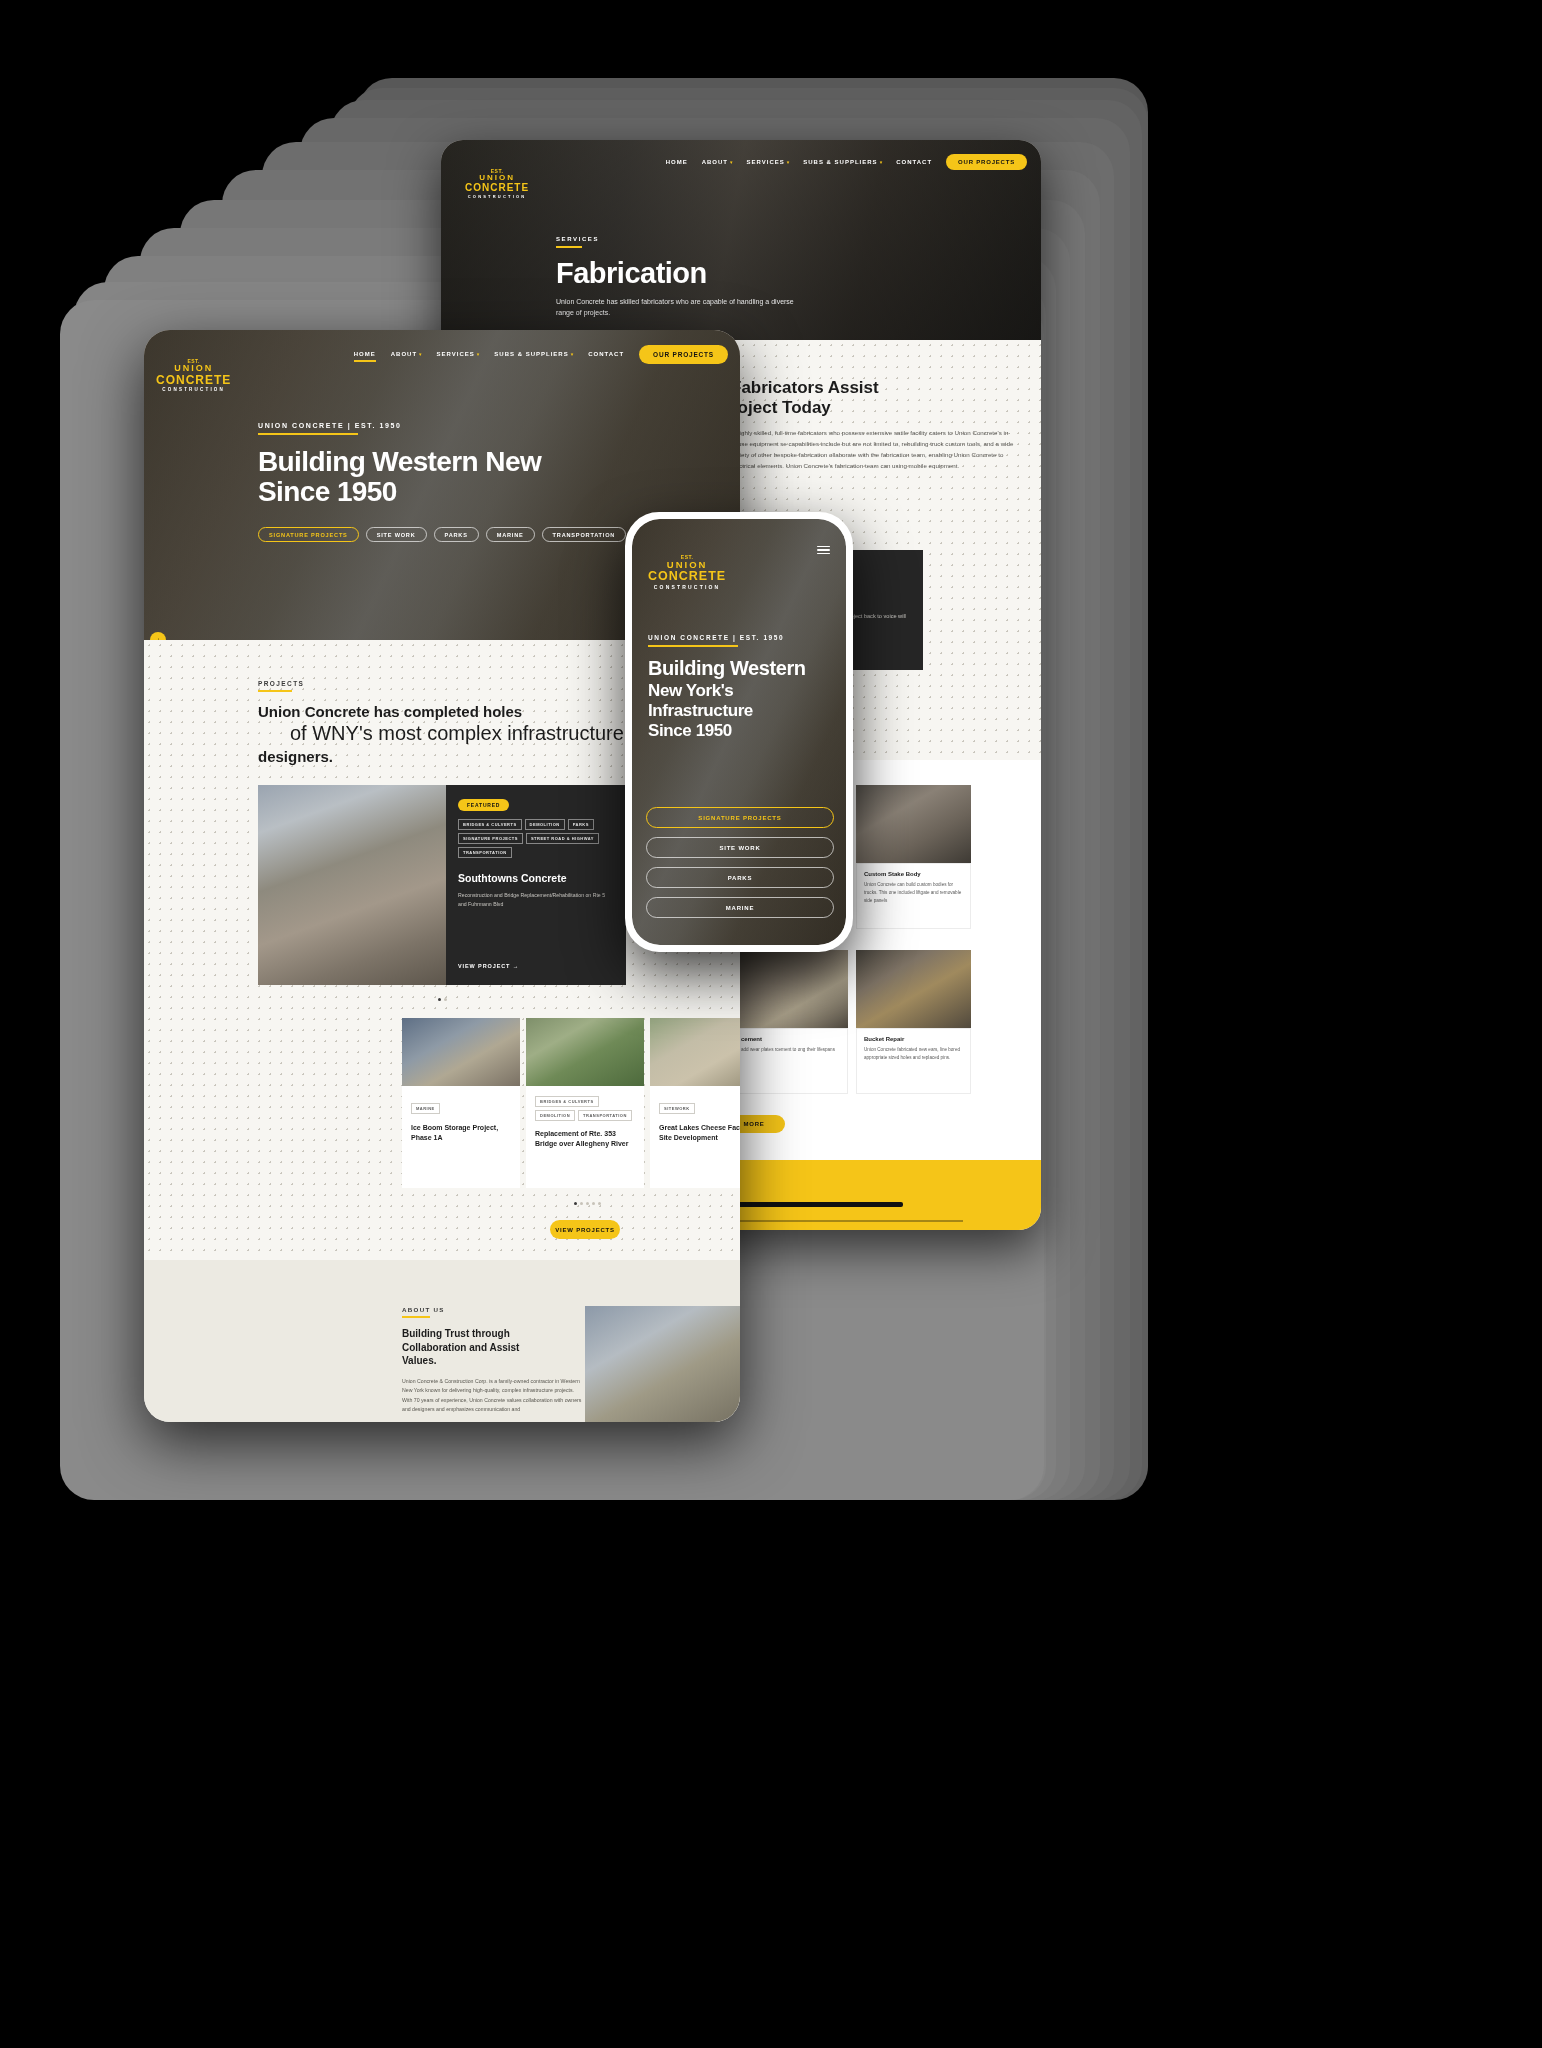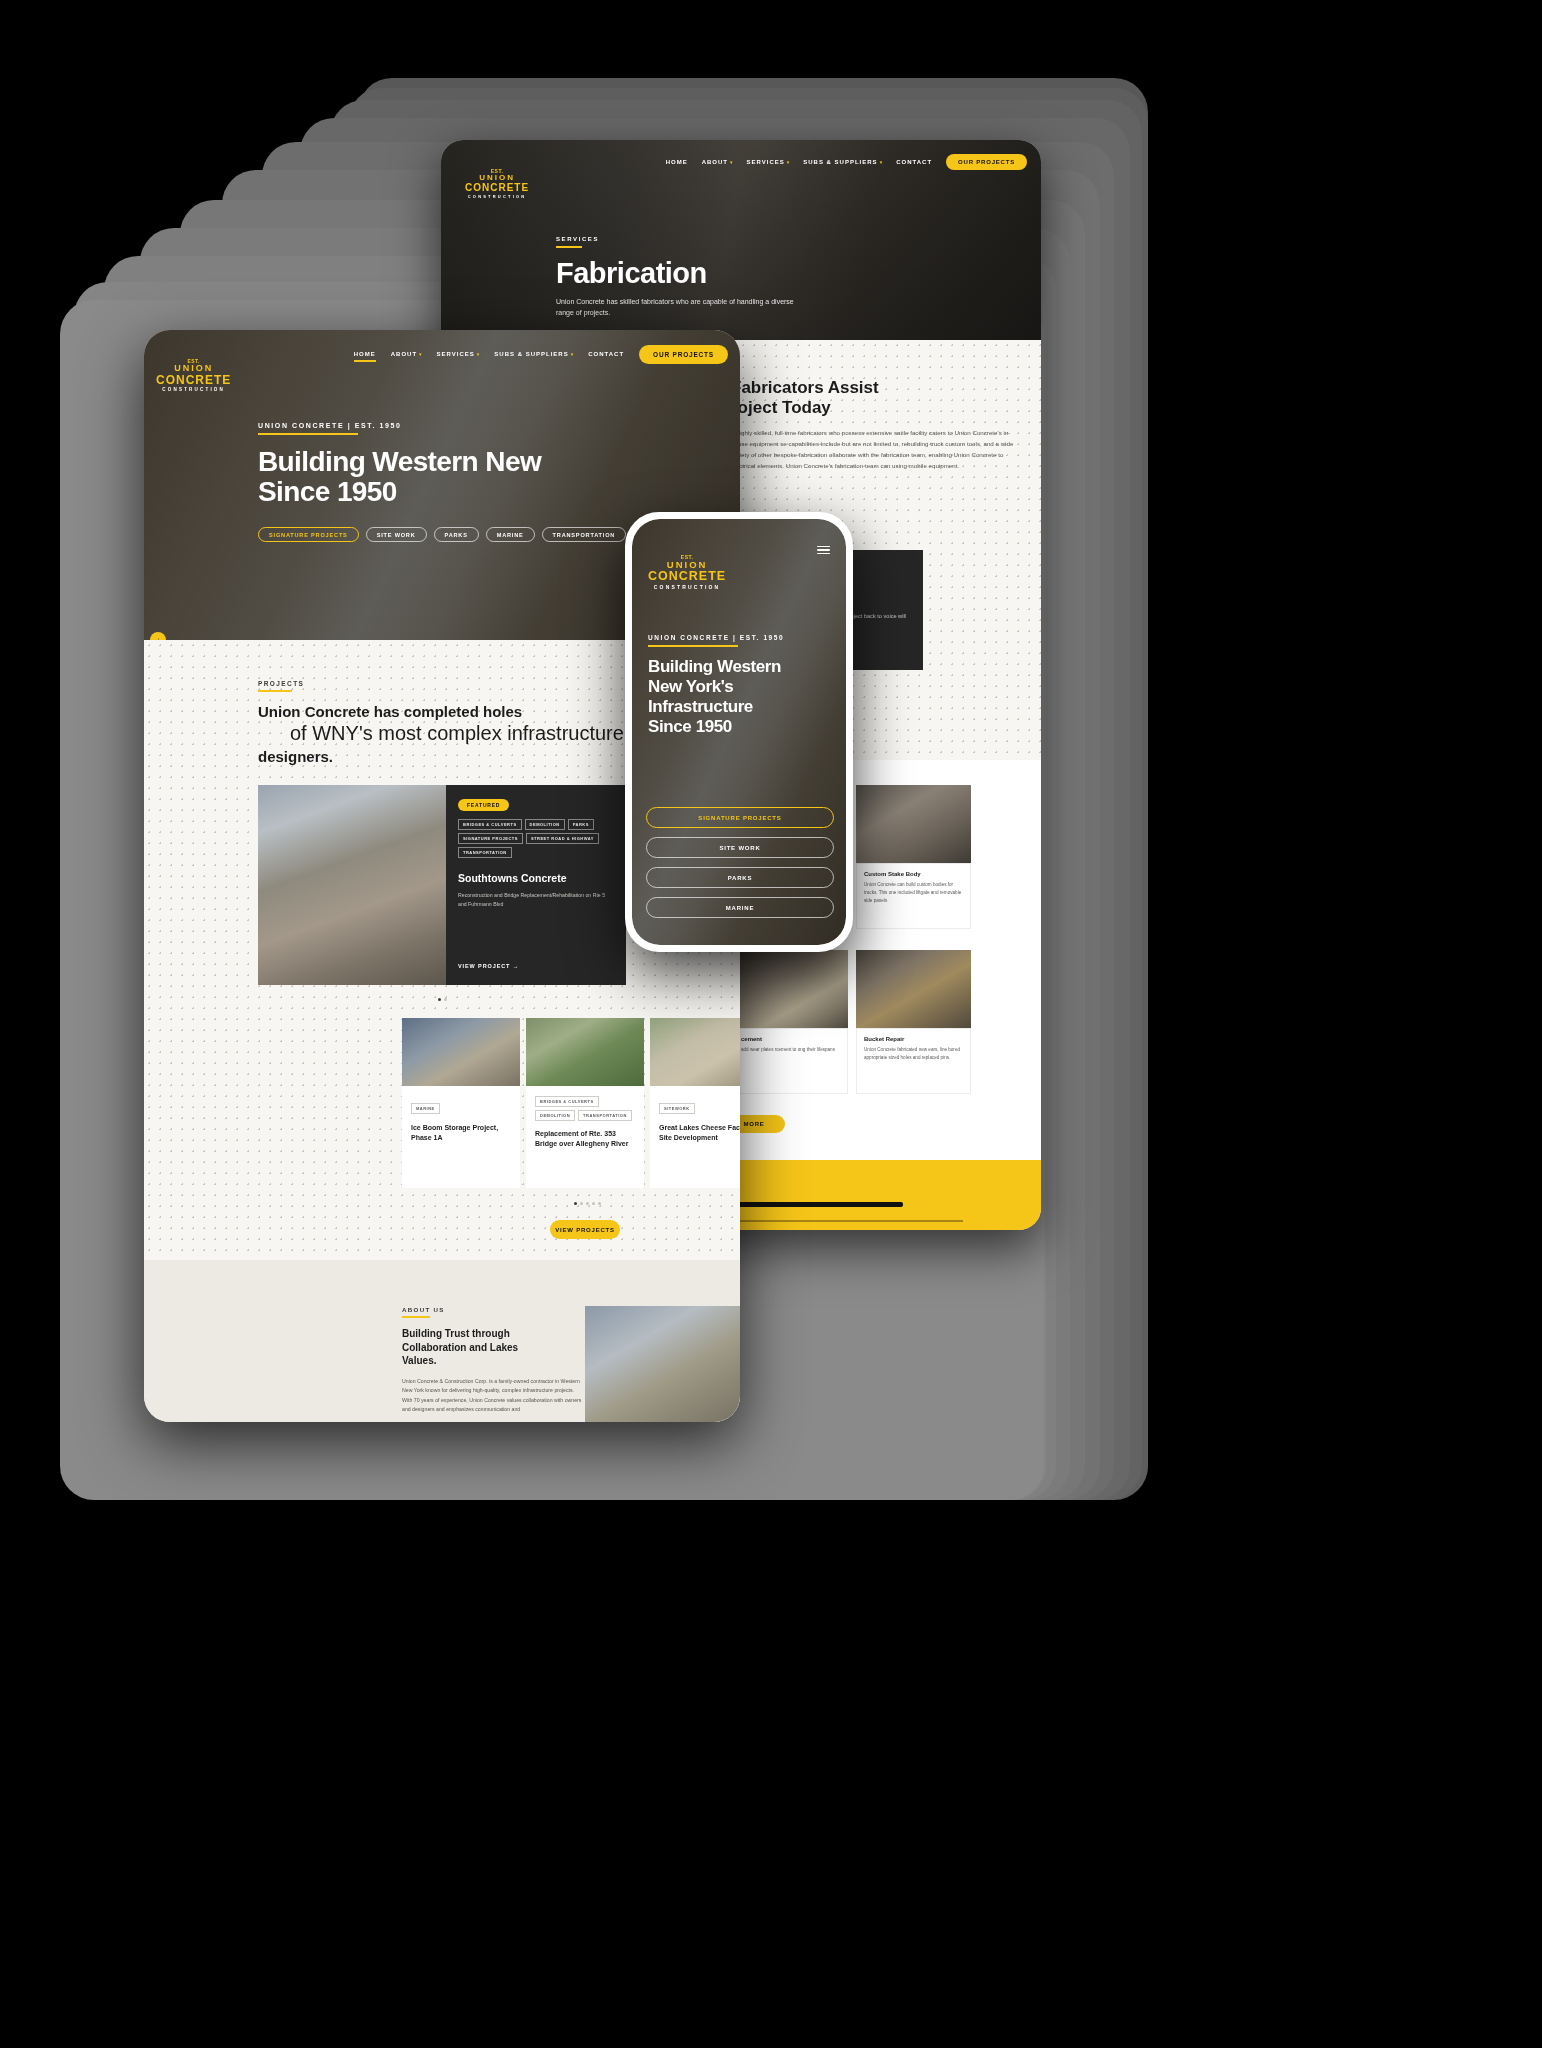--- a/index.html
+++ b/index.html
@@ -351,21 +351,21 @@
       </div>
 
       <div class="btn-yellow" style="position:absolute;left:406px;top:580px;width:70px;height:19px;font-size:6px;">VIEW PROJECTS</div>
     </div>
 
     <div style="position:absolute;left:0;top:930px;width:596px;height:162px;background:#eceae2;">
       <div style="position:absolute;left:258px;top:46px;width:180px;">
         <div style="color:#3a3a3a;font-weight:800;font-size:6.2px;letter-spacing:1.3px;">ABOUT US</div>
         <div class="eyebrow-rule" style="width:28px;margin-top:3px;"></div>
         <div style="color:#1c1c1c;font-weight:800;font-size:10px;line-height:1.35;margin-top:9px;">Building Trust through</div>
-        <div style="color:#1c1c1c;font-weight:800;font-size:10px;line-height:1.35;">Collaboration and Lakes</div>
+        <div style="color:#1c1c1c;font-weight:800;font-size:10px;line-height:1.35;">Collaboration and Assist</div>
         <div style="color:#1c1c1c;font-weight:800;font-size:10px;line-height:1.35;">Values.</div>
         <div style="color:#58564f;font-size:5.2px;line-height:1.85;margin-top:9px;">Union Concrete &amp; Construction Corp. is a family-owned contractor in Western New York known for delivering high-quality, complex infrastructure projects. With 70 years of experience, Union Concrete values collaboration with owners and designers and emphasizes communication and</div>
       </div>
       <div class="ph ph-mtn" style="position:absolute;left:441px;top:46px;width:183px;height:116px;"></div>
     </div>
   </div>
 
   <div class="device device-phone" style="left:625px;top:512px;width:228px;height:440px;">
     <div class="ph ph-highway" style="position:absolute;left:0;top:0;width:214px;height:426px;border-radius:28px;overflow:hidden;">
 
@@ -379,21 +379,21 @@
         <div class="hamburger" style="margin-left:auto;margin-right:16px;">
           <i></i>
             <i></i>
             <i></i>
         </div>
       </div>
 
       <div style="position:absolute;left:16px;top:115px;width:190px;">
         <div class="eyebrow" style="font-size:6.5px;">UNION CONCRETE | EST. 1950</div>
         <div class="eyebrow-rule" style="width:90px;"></div>
-        <div style="color:#fff;font-weight:800;font-size:17px;line-height:1.18;letter-spacing:-.4px;margin-top:10px;">Building Western</div>
+        <div style="color:#fff;font-weight:800;font-size:20px;line-height:1.18;letter-spacing:-.4px;margin-top:10px;">Building Western</div>
         <div style="color:#fff;font-weight:800;font-size:17px;line-height:1.18;letter-spacing:-.4px;">New York's</div>
         <div style="color:#fff;font-weight:800;font-size:17px;line-height:1.18;letter-spacing:-.4px;">Infrastructure</div>
         <div style="color:#fff;font-weight:800;font-size:17px;line-height:1.18;letter-spacing:-.4px;">Since 1950</div>
       </div>
 
       <div style="position:absolute;left:14px;top:288px;width:188px;display:flex;flex-direction:column;gap:9px;">
         <span class="pill on" style="font-size:6px;height:21px;">SIGNATURE PROJECTS</span>
         <span class="pill" style="font-size:6px;height:21px;">SITE WORK</span>
         <span class="pill" style="font-size:6px;height:21px;">PARKS</span>
         <span class="pill" style="font-size:6px;height:21px;">MARINE</span>

